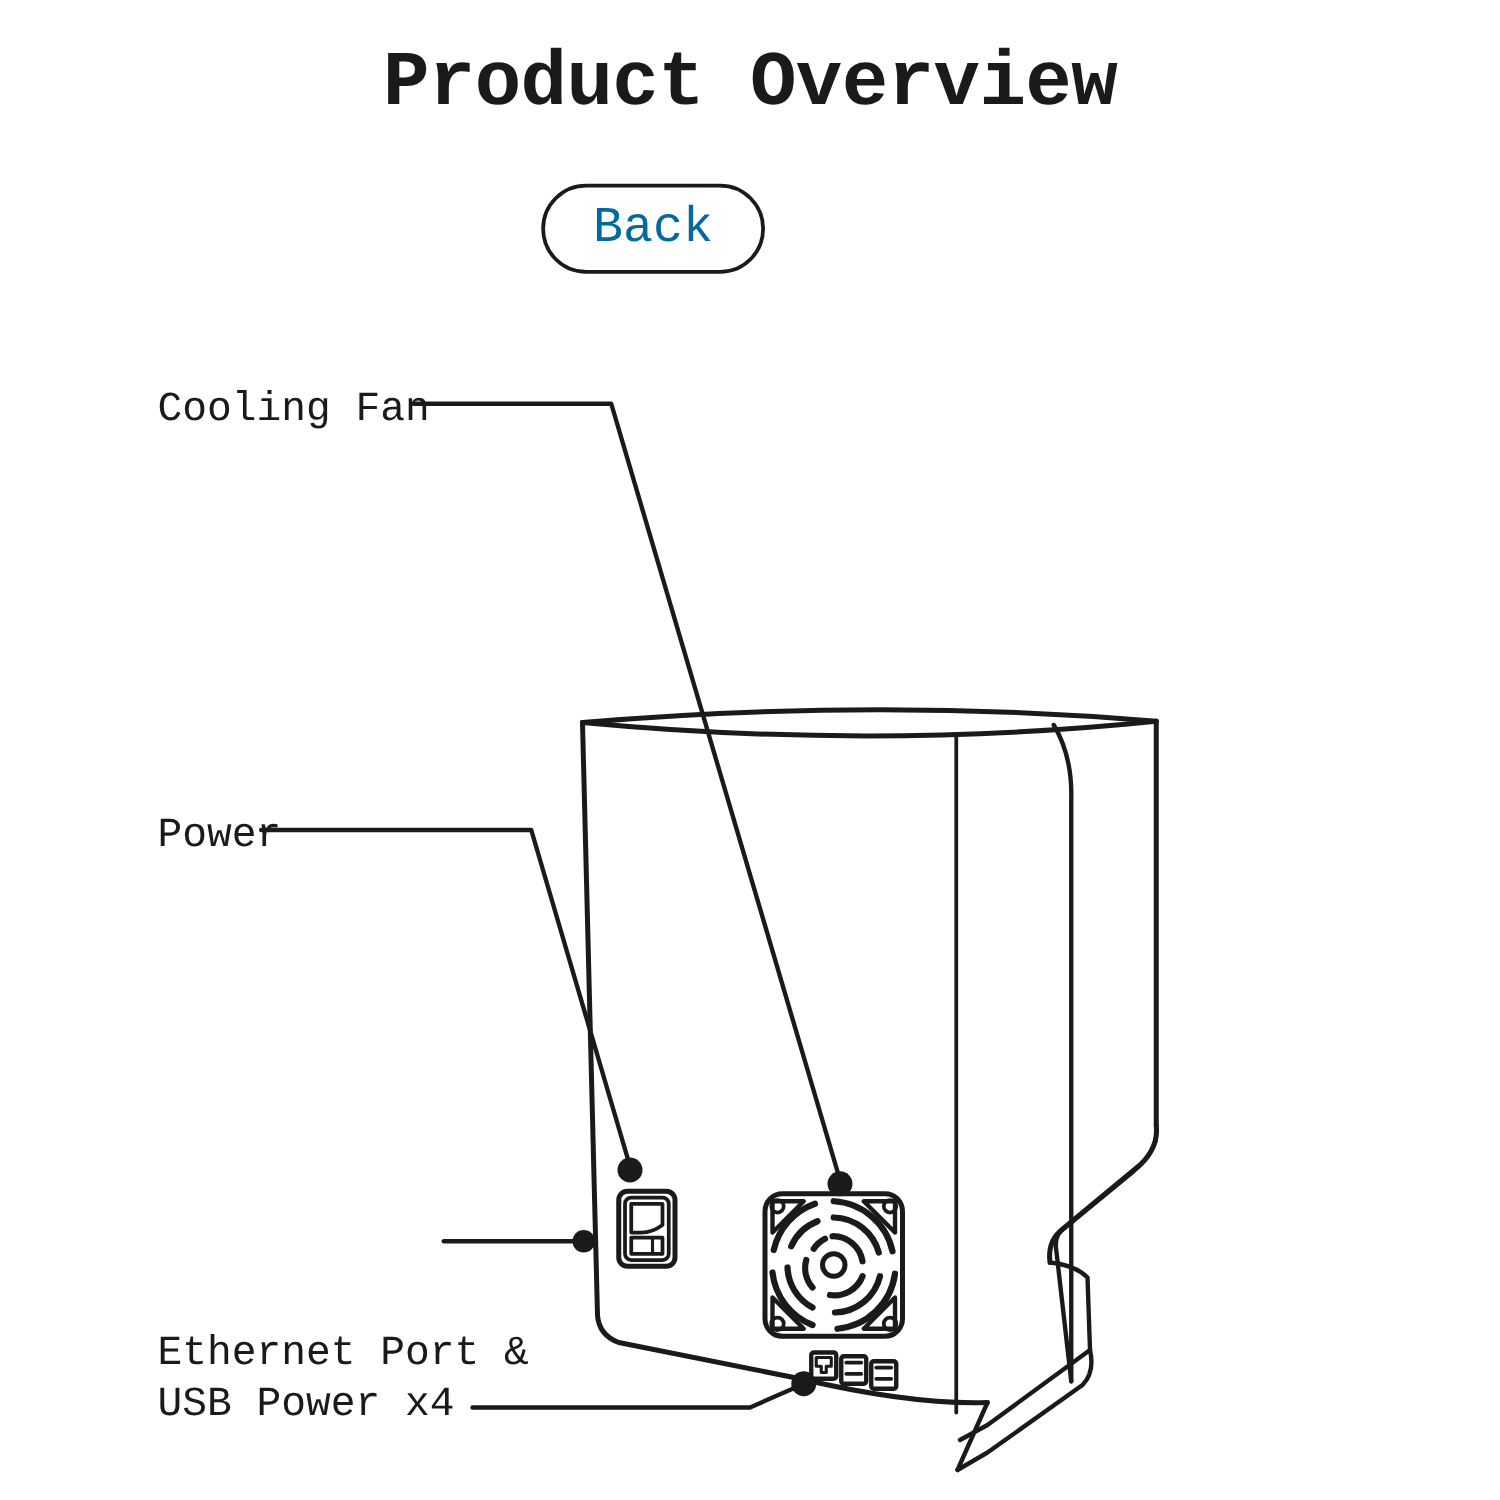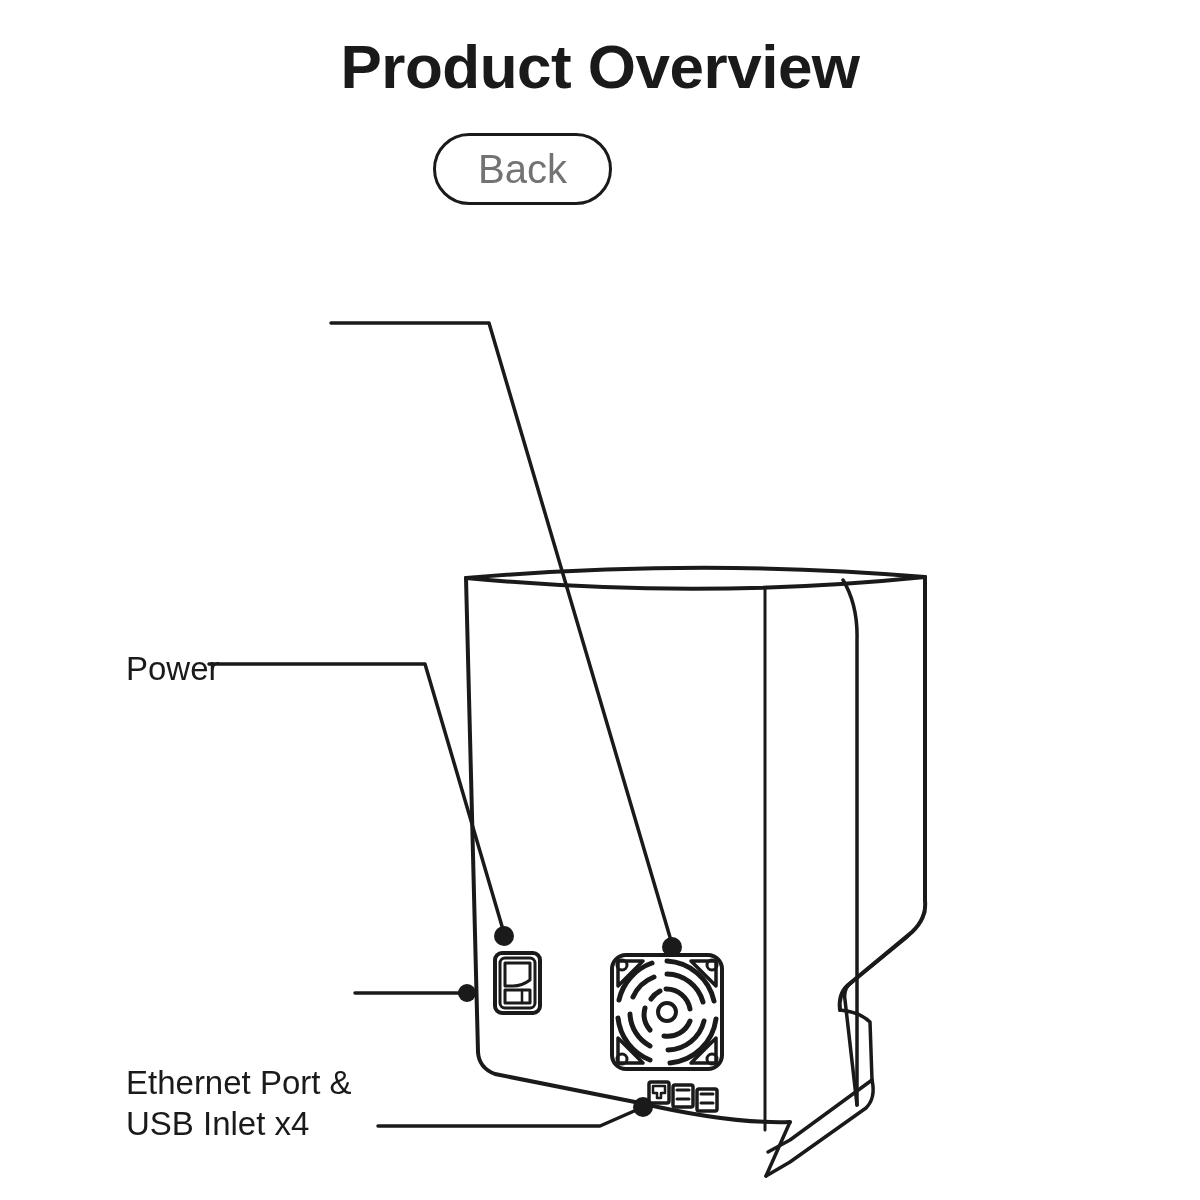--- a/index.html
+++ b/index.html
@@ -14,50 +14,51 @@
     font-family: "Liberation Sans", sans-serif;
     color: #1a1a1a;
     overflow: hidden;
     position: relative;
   }
   #page {
     position: relative;
     width: 1200px;
     height: 1200px;
     background: #ffffff;
+    font-family: Liberation Mono, monospace;
   }
   
   .page-title {
     position: absolute;
     left: 0;
     top: 34px;
     width: 1200px;
     text-align: center;
     font-size: 62px;
     font-weight: bold;
     letter-spacing: -0.5px;
     color: #1a1a1a;
     line-height: 1.05;
     white-space: nowrap;
   }
   .view-badge {
     position: absolute;
     left: 433px;
-    top: 133px;
+    top: 147px;
     width: 179px;
     height: 72px;
     box-sizing: border-box;
     border: 3px solid #1a1a1a;
     border-radius: 40px;
     background: #ffffff;
     display: flex;
     align-items: center;
     justify-content: center;
     font-size: 40px;
-    color: #737373;
+    color: #0369a1;
   }
   
   .callout-label {
     position: absolute;
     font-size: 33px;
     line-height: 41px;
     color: #1a1a1a;
     white-space: pre;
     text-align: left;
   }
@@ -78,26 +79,27 @@
 <body>
 
 <div id="page">
 
   <div class="page-title">Product Overview</div>
 
   <div class="view-badge">
     <span>Back</span>
   </div>
 
+  <div class="callout-label" id="label-cooling-fan">Cooling Fan</div>
 
   <div class="callout-label" id="label-inlet">Power</div>
 
 
   <div class="callout-label" id="label-ports"><span>Ethernet Port &amp;</span>
-<span>USB Inlet x4</span></div>
+<span>USB Power x4</span></div>
 
   <svg id="diagram" viewBox="0 0 1200 1200" xmlns="http://www.w3.org/2000/svg">
 
     <g fill="none" stroke="#1a1a1a" stroke-linecap="round" stroke-linejoin="round">
 
       <g>
 
         <path d="M466 578 Q 700 558 925 577" stroke-width="4"></path>
 
         <path d="M466 578 Q 700 600 925 577" stroke-width="4"></path>

